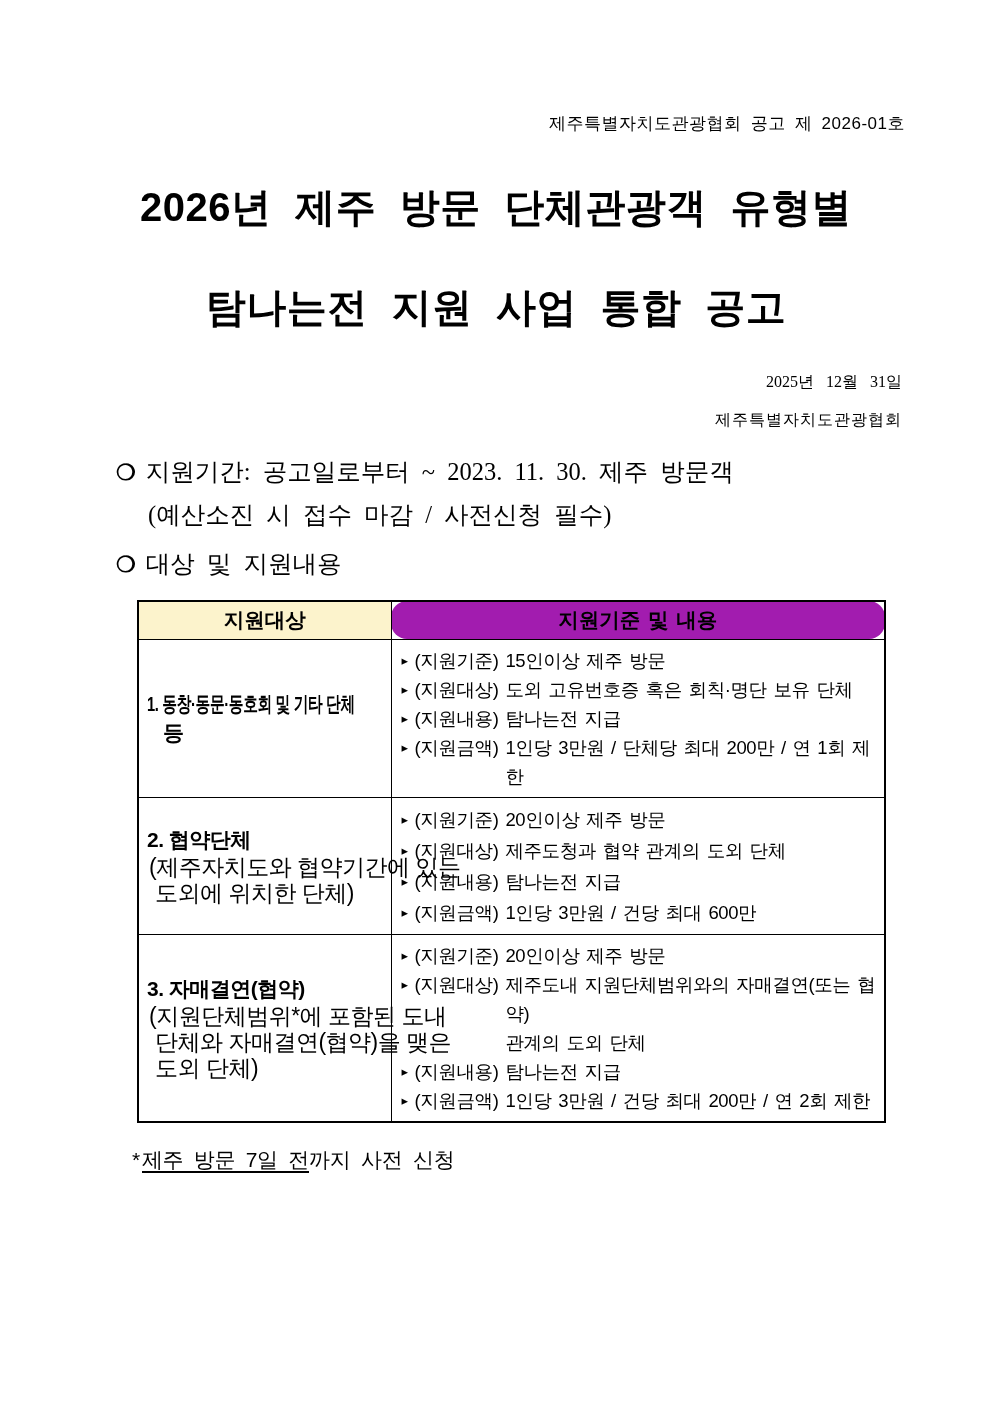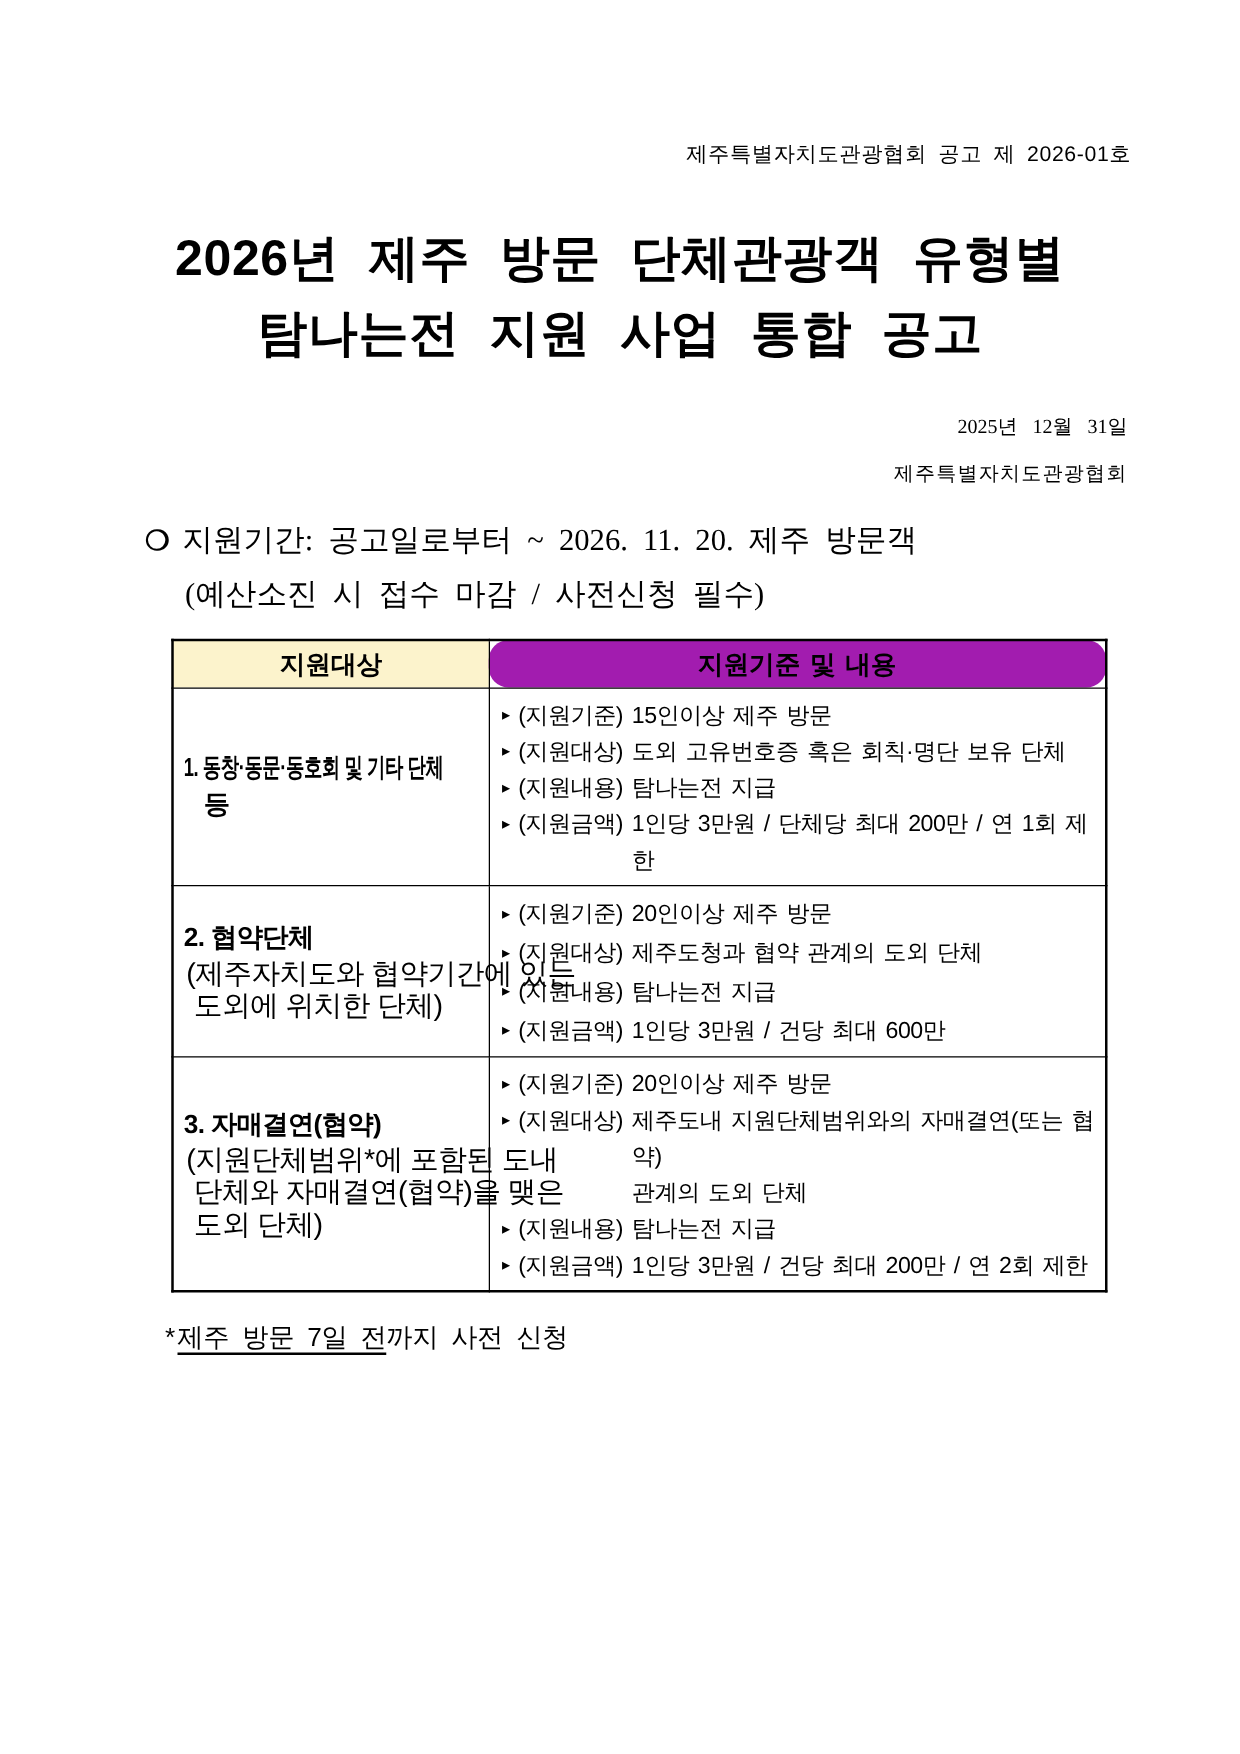--- a/index.html
+++ b/index.html
@@ -24,21 +24,21 @@
   .title {
     margin-top: 42px;
     text-align: center;
     font-family: "Liberation Sans", "DejaVu Sans", sans-serif;
     font-weight: 800;
     font-size: 40px;
     line-height: 60px;
     letter-spacing: 0.5px;
     word-spacing: 12px;
   }
-  .title .tl { display: block; }
+  .title .tl { display: block; margin-top: 40px; }
   .intro {
     margin: 40px 88px 0 88px;
     font-size: 24.5px;
     line-height: 47px;
     text-align: justify;
     text-indent: 14px;
     word-spacing: 6px;
   }
   .dateblock {
     margin: 26px 90px 11px 0;
@@ -168,24 +168,27 @@
   </h1>
 
 
   <div class="dateblock">
     <div class="date-line">2025년 12월 31일</div>
     <div class="org-line">제주특별자치도관광협회</div>
   </div>
 
 
   <div class="bullet-line">
-    <span class="bmark">❍</span><span>지원기간: 공고일로부터 ~ 2026. 11. 20. 제주 방문객</span>
+    <span class="bmark">❍</span><span>지원기간: 공고일로부터 ~ 2023. 11. 30. 제주 방문객</span>
   </div>
   <div class="bullet-subline">(예산소진 시 접수 마감 / 사전신청 필수)</div>
 
+  <div class="bullet-line">
+    <span class="bmark">❍</span><span>대상 및 지원내용</span>
+  </div>
 
   <table class="support">
     <colgroup>
         <col class="c-target">
         <col class="c-detail">
       </colgroup>
     <thead>
       <tr>
         <th id="th-target" style="background: rgb(252, 243, 204);">지원대상</th>
         <th id="th-detail" style="background: #a21caf; border-radius: 16px;">지원기준 및 내용</th>

